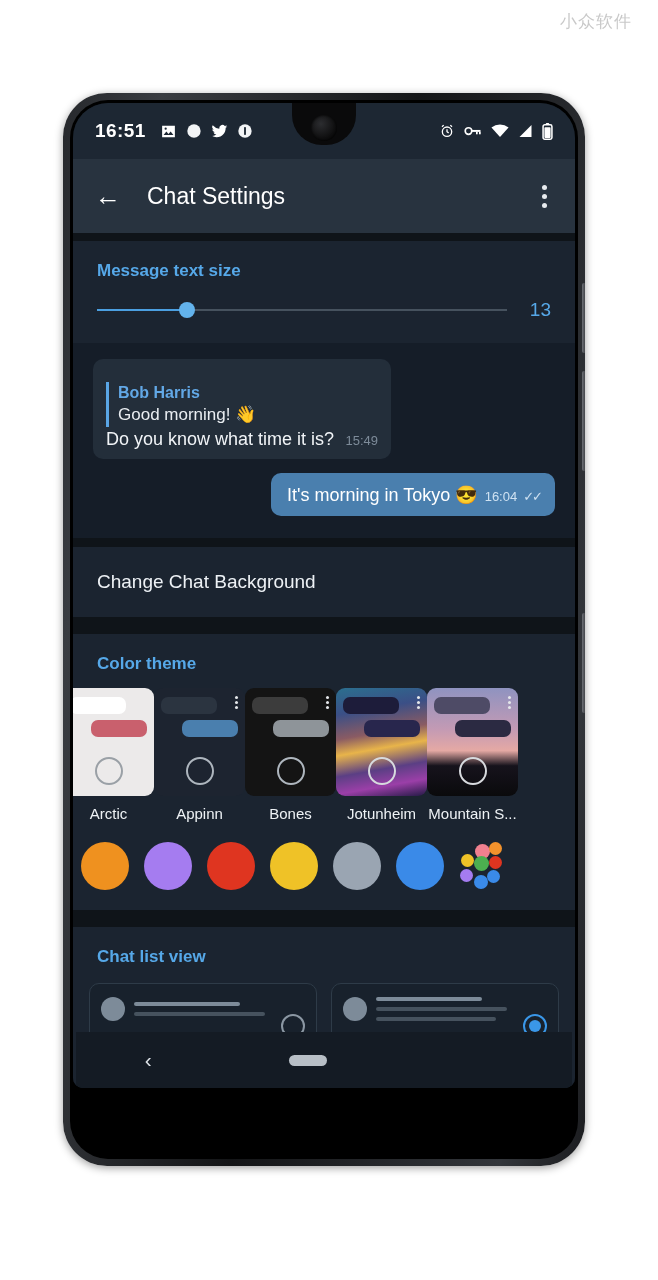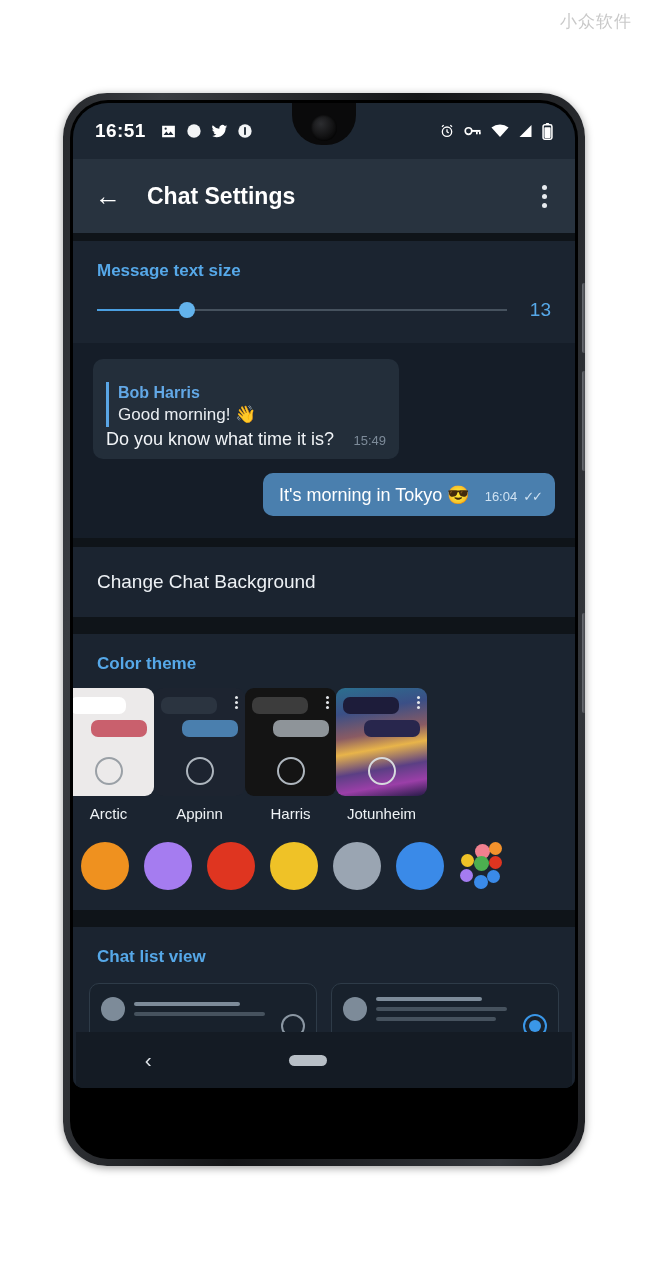--- a/index.html
+++ b/index.html
@@ -73,21 +73,21 @@
     width: 26px; height: 26px; border-radius: 50%;
     background: radial-gradient(circle at 38% 34%, #2c2d30 0%, #121213 55%, #000 100%);
     box-shadow: inset 0 0 3px #000;
   }
 
   
   .appbar {
     height: 74px; background: #28333f;
     display: flex; align-items: center; padding: 0 22px; gap: 26px;
   }
-  .appbar-title { color: #fff; font-size: 23px; font-weight: bold; }
+  .appbar-title { color: #fff; font-size: 23px; font-weight: normal; }
   .dots-btn { margin-left: auto; display: flex; flex-direction: column; gap: 4px; padding: 6px; }
   .dots-btn i { width: 5px; height: 5px; border-radius: 50%; background: #e7ebee; display: block; }
 
   
   .content { background: #0f1419; height: 855px; overflow: hidden; }
   .section { background: #1b2430; }
   .sec-head {
     color: #56a8e8; font-size: 17px; font-weight: bold;
     padding: 20px 24px 6px 24px;
     margin-top: 8px;
@@ -108,21 +108,21 @@
   .chat-preview { background: #151d28; padding: 16px 20px 22px 20px; }
   .bubble-in {
     display: inline-block; max-width: 330px;
     background: #232e3a; border-radius: 10px;
     padding: 23px 13px 9px 13px;
   }
   .reply-block { border-left: 3px solid #5aa6e6; padding-left: 9px; margin-bottom: 2px; }
   .reply-name { color: #62a8e6; font-size: 16px; font-weight: bold; line-height: 1.35; }
   .reply-text { color: #e9edf1; font-size: 17px; line-height: 1.35; }
   .bubble-text { color: #f1f4f7; font-size: 18px; display: inline; }
-  .bubble-time { color: #7d8b99; font-size: 13px; margin-left: 15px; }
+  .bubble-time { color: #7d8b99; font-size: 13px; margin-left: 7px; }
   .out-row { display: flex; justify-content: flex-end; margin-top: 14px; }
   .bubble-out {
     background: #4a7fae; border-radius: 10px; padding: 11px 14px 10px 16px;
     display: flex; align-items: baseline;
   }
   .bubble-out .bubble-text { color: #fff; }
   .bubble-out .bubble-time { color: #cfe2f2; }
   .ticks { color: #cfe2f2; font-size: 13px; margin-left: 6px; letter-spacing: -2px; }
 
   
@@ -327,34 +327,47 @@
                   <div class="theme-thumb" style="background: rgb(20, 20, 20);">
                     <div class="tb" style="left: 7px; top: 9px; width: 56px; height: 17px; background: rgb(60, 60, 60);"></div>
                     <div class="tb" style="right: 7px; top: 32px; width: 56px; height: 17px; background: rgb(142, 148, 153);"></div>
                     <div class="tdots">
                       <i></i>
                       <i></i>
                       <i></i>
                     </div>
                     <div class="tcircle" style="border-color: rgb(174, 182, 190);"></div>
                   </div>
-                  <div class="theme-name">Harris</div>
+                  <div class="theme-name">Bones</div>
                 </div>
                 <div class="theme-card">
                   <div class="theme-thumb" style="background: linear-gradient(170deg, rgb(43, 111, 143) 0%, rgb(59, 79, 134) 22%, rgb(138, 91, 99) 42%, rgb(232, 180, 74) 55%, rgb(91, 63, 132) 72%, rgb(155, 63, 168) 86%, rgb(36, 26, 69) 100%);">
                     <div class="tb" style="left: 7px; top: 9px; width: 56px; height: 17px; background: rgb(29, 28, 58);"></div>
                     <div class="tb" style="right: 7px; top: 32px; width: 56px; height: 17px; background: rgb(40, 38, 77);"></div>
                     <div class="tdots">
                       <i></i>
                       <i></i>
                       <i></i>
                     </div>
                     <div class="tcircle" style="border-color: rgb(215, 218, 222);"></div>
                   </div>
                   <div class="theme-name">Jotunheim</div>
+                </div>
+                <div class="theme-card">
+                  <div class="theme-thumb" style="background: linear-gradient(rgb(143, 147, 192) 0%, rgb(195, 154, 180) 38%, rgb(229, 169, 164) 58%, rgb(22, 19, 28) 72%, rgb(10, 10, 12) 100%);">
+                    <div class="tb" style="left: 7px; top: 9px; width: 56px; height: 17px; background: rgb(78, 75, 102);"></div>
+                    <div class="tb" style="right: 7px; top: 32px; width: 56px; height: 17px; background: rgb(43, 42, 66);"></div>
+                    <div class="tdots">
+                      <i></i>
+                      <i></i>
+                      <i></i>
+                    </div>
+                    <div class="tcircle" style="border-color: rgb(215, 218, 222);"></div>
+                  </div>
+                  <div class="theme-name">Mountain S...</div>
                 </div>
               </div>
             <div class="swatches" id="swatches-row">
                 <div class="swatch" style="background: rgb(239, 145, 31);"></div>
                 <div class="swatch" style="background: rgb(165, 124, 240);"></div>
                 <div class="swatch" style="background: rgb(223, 53, 32);"></div>
                 <div class="swatch" style="background: rgb(239, 194, 39);"></div>
                 <div class="swatch" style="background: rgb(154, 165, 178);"></div>
                 <div class="swatch" style="background: rgb(58, 138, 232);"></div>
                 <div class="multi">

